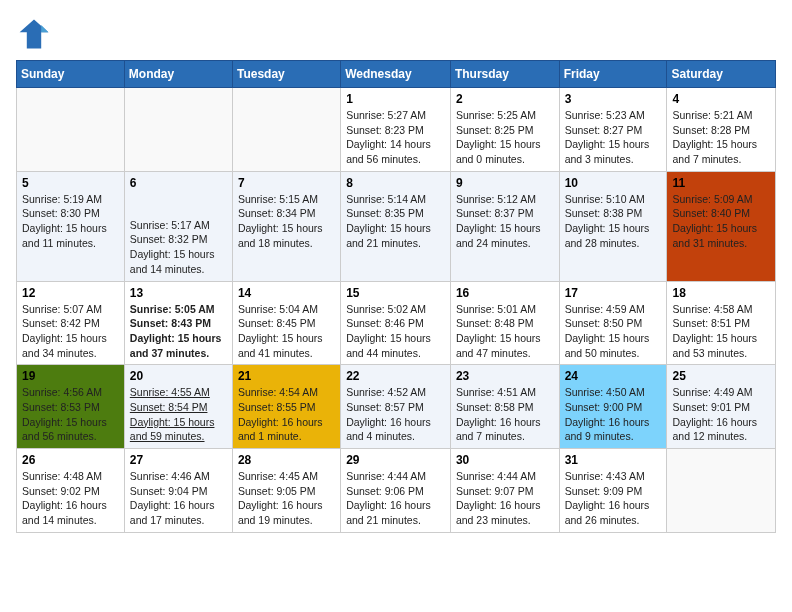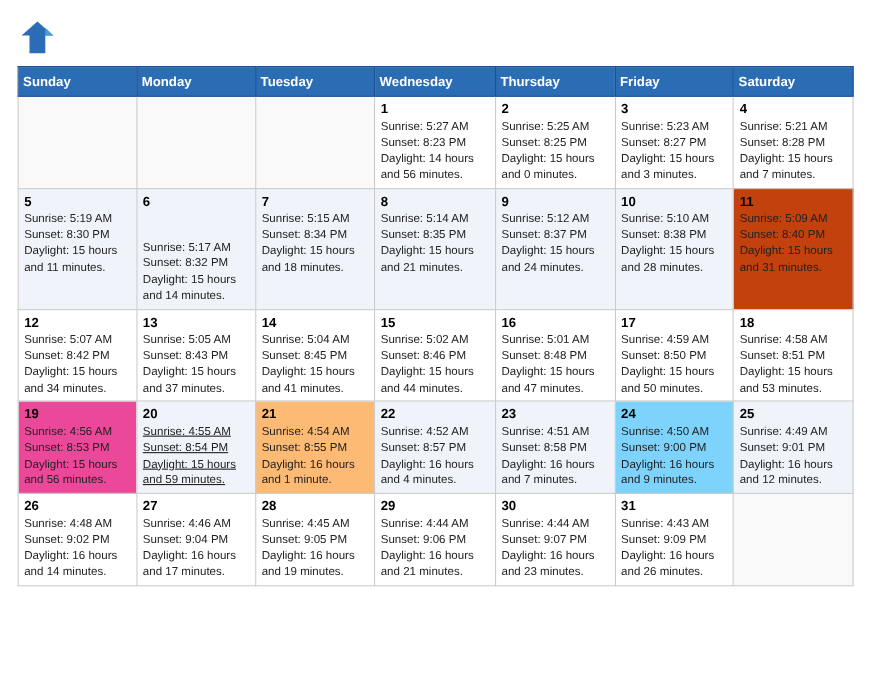--- a/index.html
+++ b/index.html
@@ -203,21 +203,21 @@
       <tr>
         <td>
           <span class="day-number">12</span>
           <div class="day-info" style="white-space: pre-line;">Sunrise: 5:07 AM
 Sunset: 8:42 PM
 Daylight: 15 hours
 and 34 minutes.</div>
         </td>
         <td>
           <span class="day-number">13</span>
-          <div class="day-info" style="white-space: pre-line;">Sunrise: 5:05 AM
+          <div class="day-info" style="white-space: pre-line; font-weight: bold;">Sunrise: 5:05 AM
 Sunset: 8:43 PM
 Daylight: 15 hours
 and 37 minutes.</div>
         </td>
         <td>
           <span class="day-number">14</span>
           <div class="day-info" style="white-space: pre-line;">Sunrise: 5:04 AM
 Sunset: 8:45 PM
 Daylight: 15 hours
 and 41 minutes.</div>
@@ -245,35 +245,35 @@
         </td>
         <td>
           <span class="day-number">18</span>
           <div class="day-info" style="white-space: pre-line;">Sunrise: 4:58 AM
 Sunset: 8:51 PM
 Daylight: 15 hours
 and 53 minutes.</div>
         </td>
       </tr>
       <tr>
-        <td style="background: #ec4899;">
+        <td style="background: #4d7c0f;">
           <span class="day-number">19</span>
           <div class="day-info" style="white-space: pre-line;">Sunrise: 4:56 AM
 Sunset: 8:53 PM
 Daylight: 15 hours
 and 56 minutes.</div>
         </td>
         <td style="background: rgb(240, 244, 250);">
           <span class="day-number">20</span>
           <div class="day-info" style="white-space: pre-line; text-decoration: underline;">Sunrise: 4:55 AM
 Sunset: 8:54 PM
 Daylight: 15 hours
 and 59 minutes.</div>
         </td>
-        <td style="background: #fdba74;">
+        <td style="background: #eab308;">
           <span class="day-number">21</span>
           <div class="day-info" style="white-space: pre-line;">Sunrise: 4:54 AM
 Sunset: 8:55 PM
 Daylight: 16 hours
 and 1 minute.</div>
         </td>
         <td style="background: rgb(240, 244, 250);">
           <span class="day-number">22</span>
           <div class="day-info" style="white-space: pre-line;">Sunrise: 4:52 AM
 Sunset: 8:57 PM

